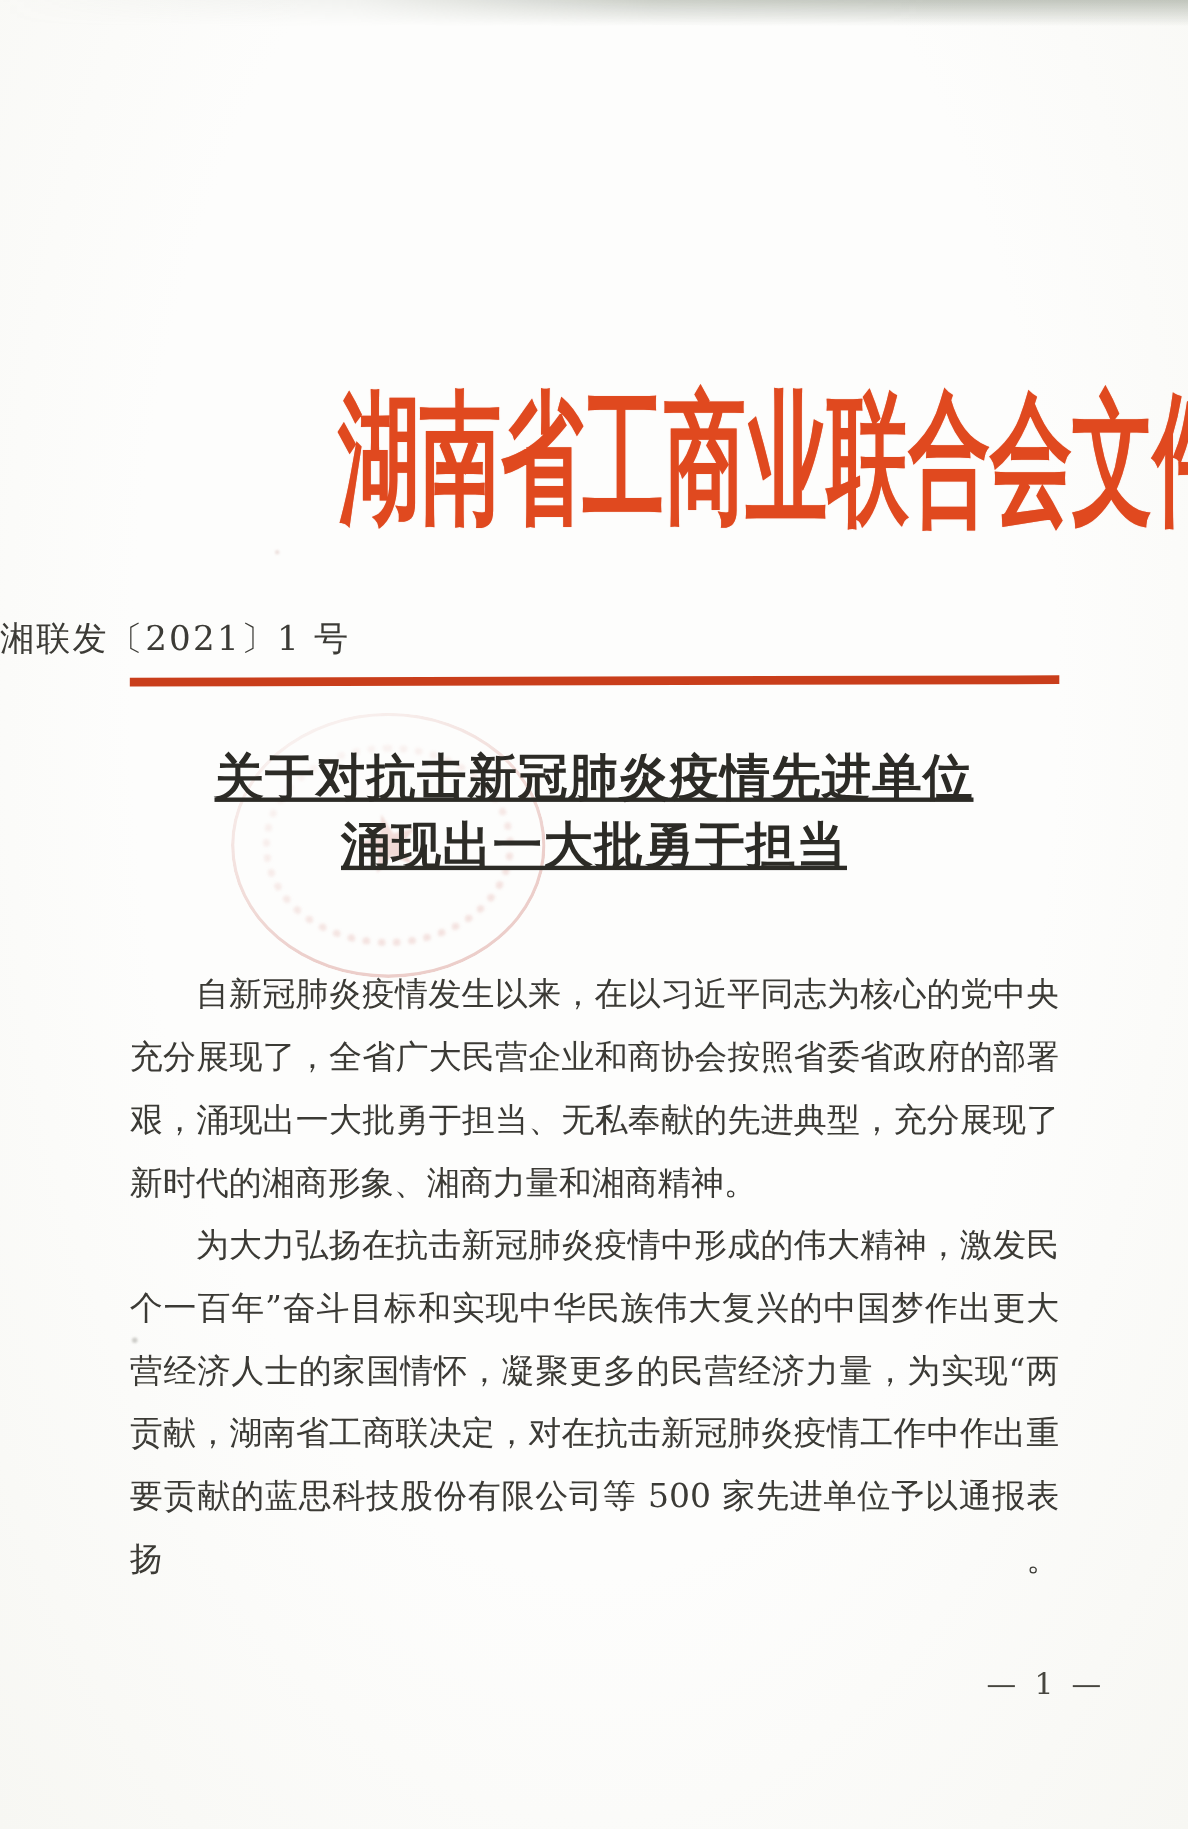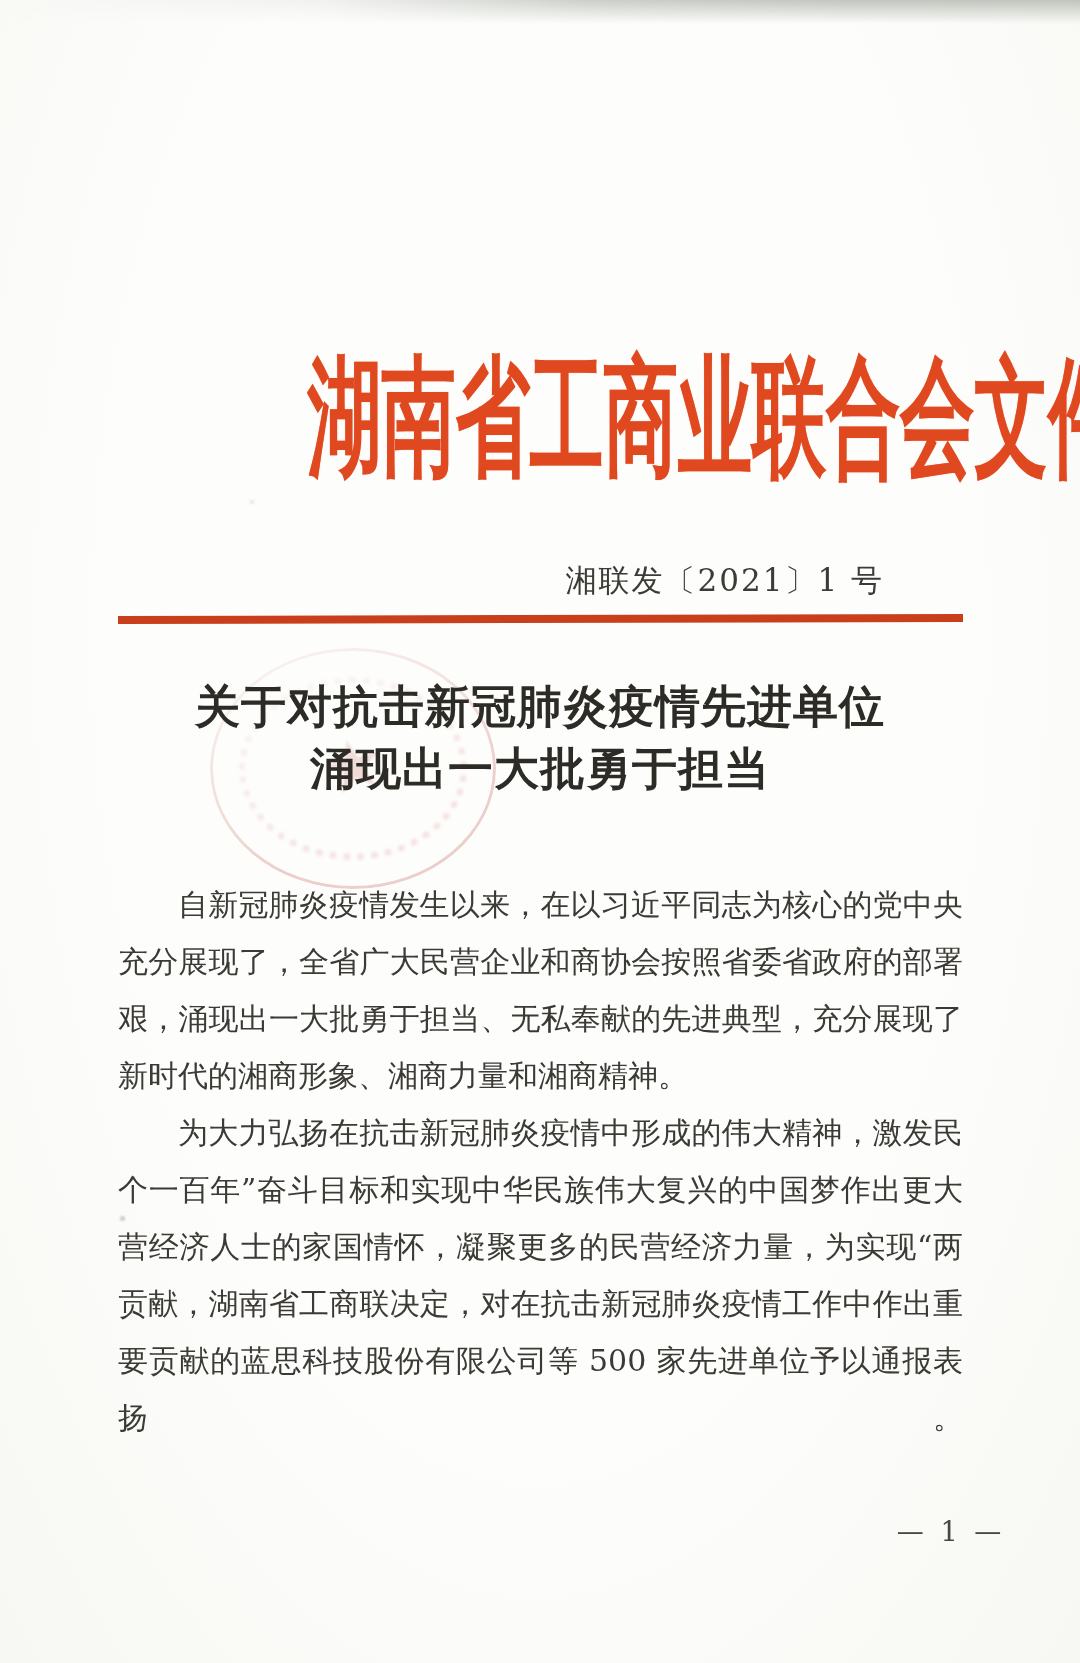--- a/index.html
+++ b/index.html
@@ -28,21 +28,21 @@
     font-size: 130px; line-height: 122px; font-weight: 700;
     color: var(--banner-color, #e0491f);
     transform: scaleX(0.57); transform-origin: 50% 50%;
     white-space: nowrap;
     text-shadow: 0 0 1px rgba(214,60,20,0.6);
   }
 
   
   .docnum {
     position: absolute; top: 560px; left: 0; width: 884px;
-    text-align: right; font-size: 31px; letter-spacing: 2px;
+    text-align: left; font-size: 31px; letter-spacing: 2px;
     color: #3c3b36;
   }
 
   
   .redline {
     position: absolute; top: 615px; left: 118px; width: 845px; height: 8px;
     background: var(--divider-color, #c93e1b);
     transform: rotate(-0.15deg);
   }
 
@@ -63,21 +63,21 @@
     position: absolute; left: 50%; top: 50%;
     transform: translate(-50%, -54%) rotate(-14deg);
     font-size: 70px; color: rgba(198,96,84,0.32);
     filter: blur(1px);
     font-family: "DejaVu Sans", sans-serif;
   }
 
   
   .doctitle {
     position: absolute; top: 676px; left: 0; width: 1080px;
-    text-align: center; font-weight: 700; color: #2c2b26;
+    text-align: center; font-weight: 700; color: #2c2b26; text-decoration: underline;
   }
   .doctitle .t1, .doctitle .t2 { font-size: 45px; line-height: 62px; letter-spacing: 1px; }
 
   
   .body {
     position: absolute; top: 876px; left: 118px; width: 845px;
     font-size: 30px; color: #3b3a35;
   }
   .bodyline { height: 57px; line-height: 57px; }
   .bodyline.just { text-align: justify; text-align-last: justify; }

